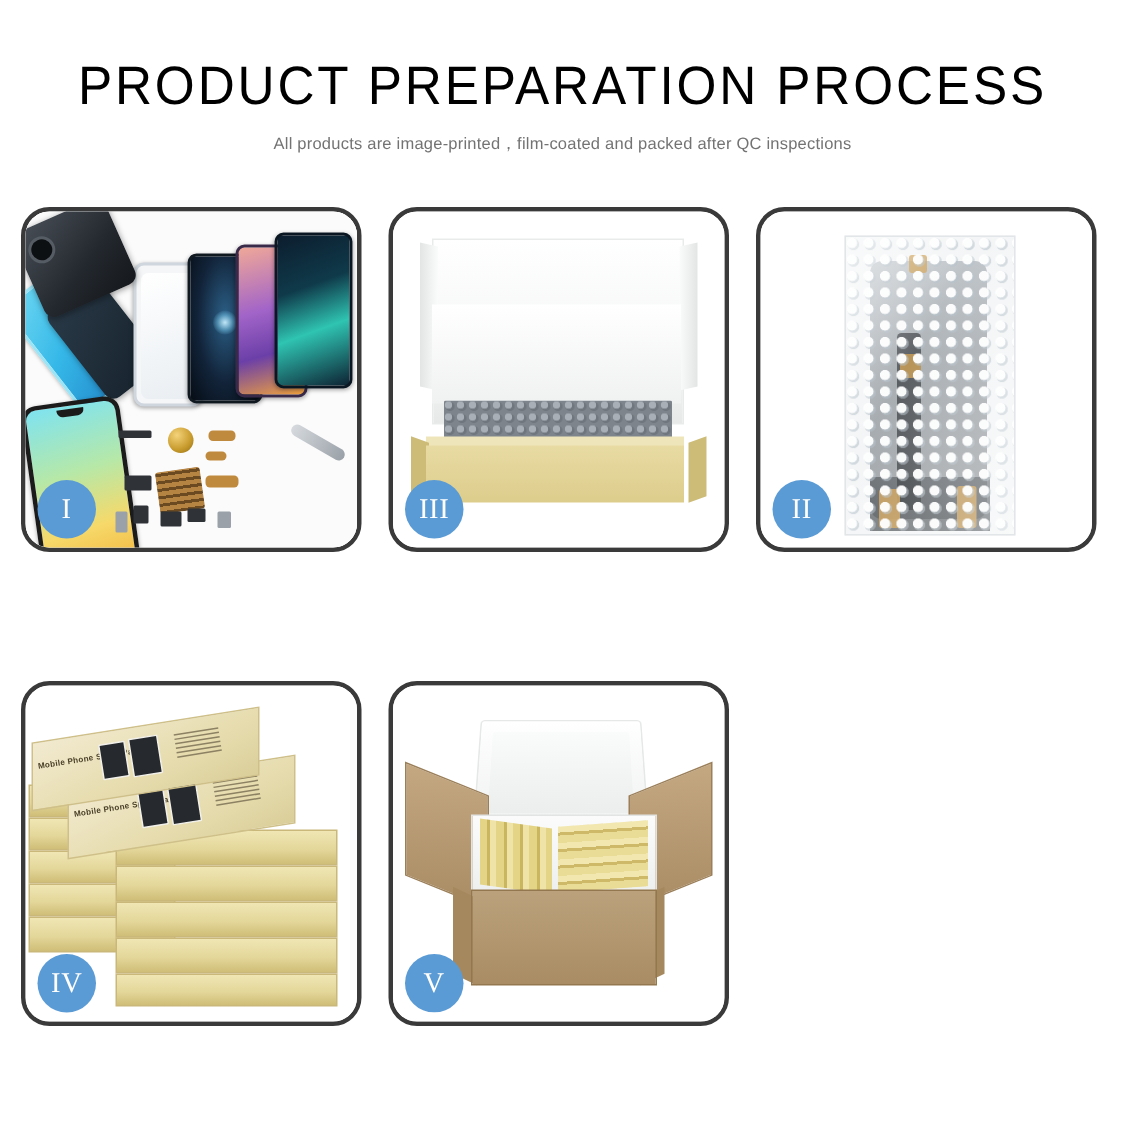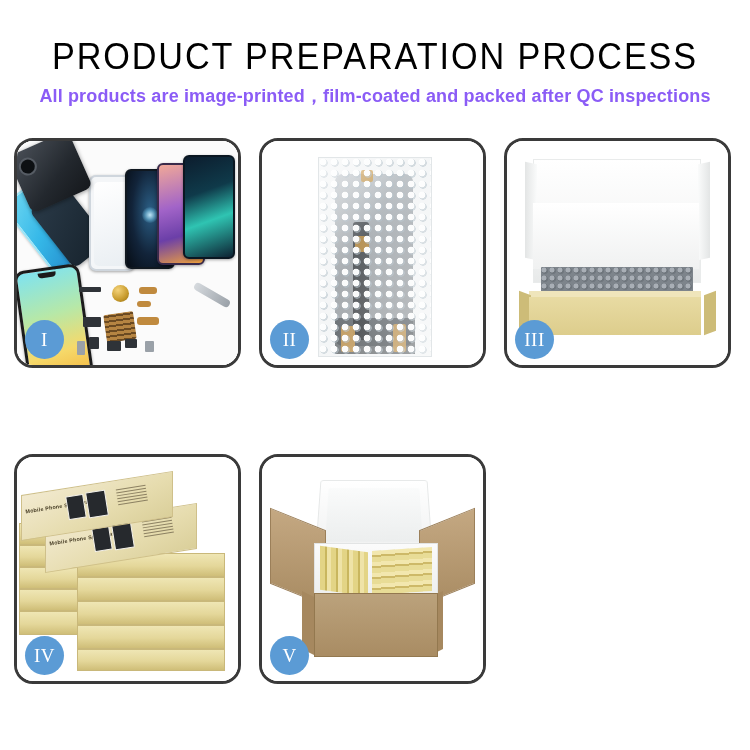--- a/index.html
+++ b/index.html
@@ -27,23 +27,23 @@
     font-size: 36px;
     font-weight: 400;
     letter-spacing: 2.0px;
     color: #000000;
     line-height: 42px;
     transform: scaleX(0.95);
     white-space: nowrap;
   }
   .subtitle {
     font-family: "Liberation Sans", sans-serif;
-    font-size: 18px;
-    font-weight: 700;
-    color: #8b5cf6;
+    font-size: 11px;
+    font-weight: 400;
+    color: #737373;
     line-height: 22px;
     margin-top: 7px;
     letter-spacing: 0.15px;
     white-space: nowrap;
   }
 
   
   .grid {
     position: absolute;
     top: 138px;
@@ -463,48 +463,48 @@
       <div class="chip" style="left:90px;top:200px;width:14px;height:10px;"></div>
       <div class="chip" style="left:108px;top:198px;width:12px;height:9px;"></div>
       <div class="chip silver" style="left:128px;top:200px;width:9px;height:11px;"></div>
       <div class="p1-tool"></div>
     </div>
     <div class="badge">I</div>
   </div>
 
   <div class="panel">
     <div class="panel-stage">
+      <div class="p3-lid"></div>
+      <div class="p3-lid-left"></div>
+      <div class="p3-lid-right"></div>
+      <div class="p3-foam"></div>
+      <div class="p3-bubblebed"></div>
+      <div class="p3-rim"></div>
+      <div class="p3-lcorner"></div>
+      <div class="p3-rcorner"></div>
+      <div class="p3-front"></div>
+    </div>
+    <div class="badge">III</div>
+  </div>
+
+  <div class="panel">
+    <div class="panel-stage">
       <div class="p2-bag">
         <div class="p2-screen"></div>
         <div class="p2-base"></div>
         <div class="p2-flexdark"></div>
         <div class="p2-tab1"></div>
         <div class="p2-tab2"></div>
         <div class="p2-tab3"></div>
         <div class="p2-tab4"></div>
         <div class="p2-bubbles"></div>
         <div class="p2-sheen"></div>
       </div>
     </div>
     <div class="badge">II</div>
-  </div>
-
-  <div class="panel">
-    <div class="panel-stage">
-      <div class="p3-lid"></div>
-      <div class="p3-lid-left"></div>
-      <div class="p3-lid-right"></div>
-      <div class="p3-foam"></div>
-      <div class="p3-bubblebed"></div>
-      <div class="p3-rim"></div>
-      <div class="p3-lcorner"></div>
-      <div class="p3-rcorner"></div>
-      <div class="p3-front"></div>
-    </div>
-    <div class="badge">III</div>
   </div>
 
   <div class="panel">
     <div class="panel-stage">
       <div class="p4-wrap">
 
         <div class="p4-box" style="left:2px;top:66px;width:96px;height:20px;"></div>
         <div class="p4-box" style="left:2px;top:88px;width:96px;height:20px;"></div>
         <div class="p4-box" style="left:2px;top:110px;width:96px;height:20px;"></div>
         <div class="p4-box" style="left:2px;top:132px;width:96px;height:20px;"></div>

